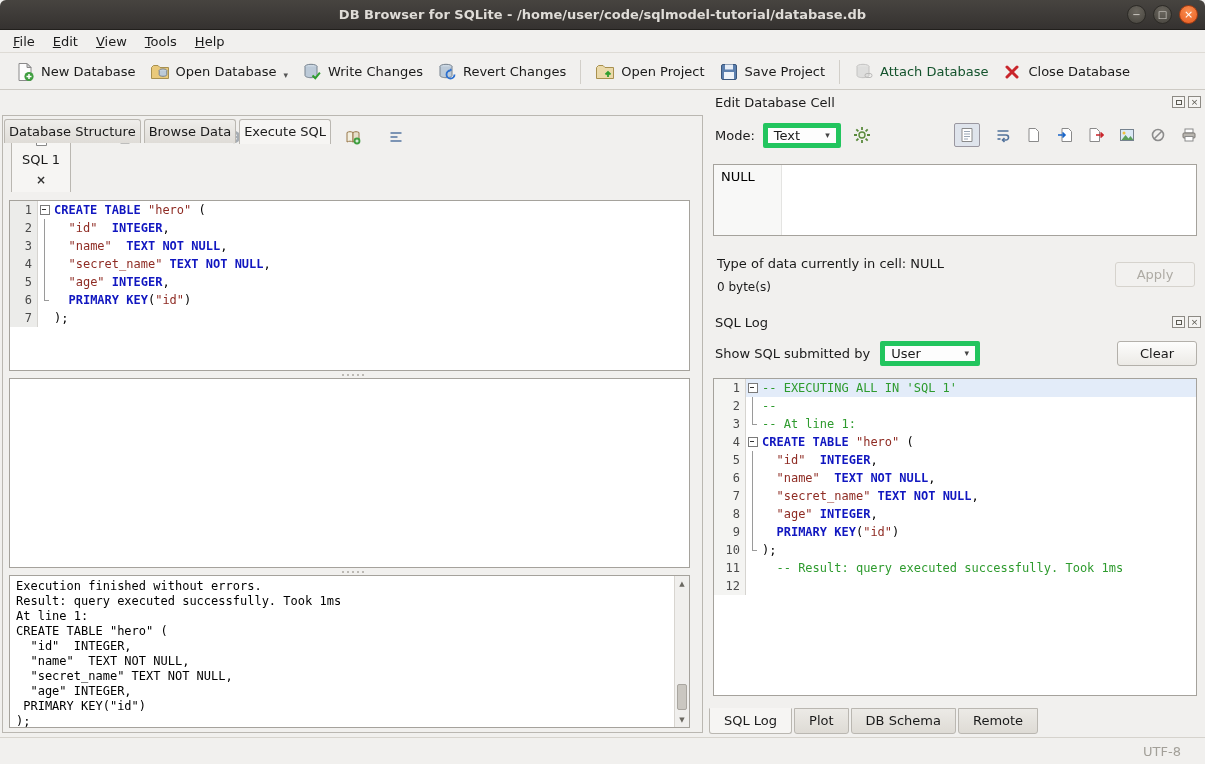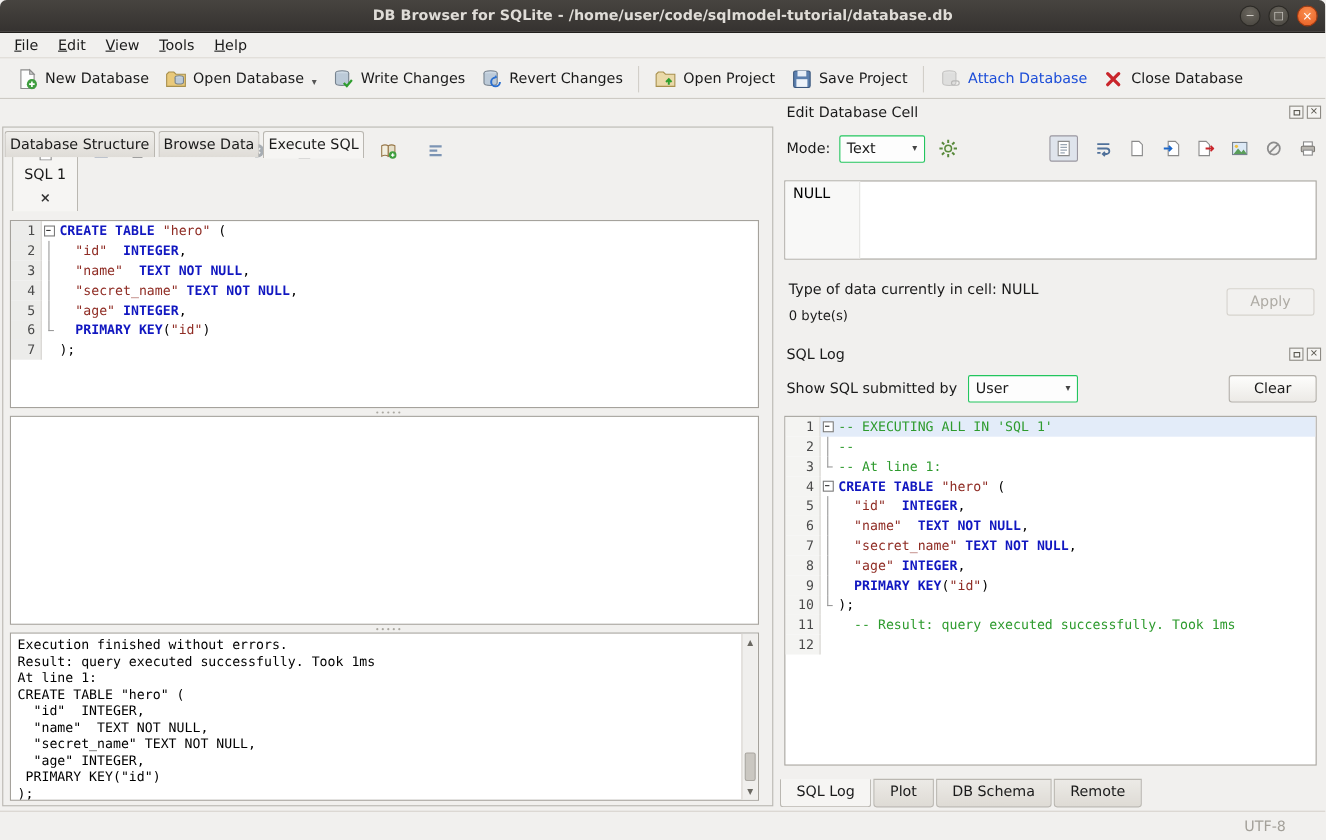--- a/index.html
+++ b/index.html
@@ -20,21 +20,21 @@
     border:1px solid #2c2a26;}
   .win-btn.close{background:radial-gradient(circle at 50% 32%,#fa8f50,#e75c21);color:#fff;border-color:#a33c12;font-size:11px;}
   
   .menubar{position:absolute;top:31px;left:0;right:0;height:22px;background:#f1f0ee;
     border-bottom:1px solid #dedbd5;display:flex;align-items:center;padding-left:4px;}
   .menu-item{padding:2px 9px;cursor:default;}
   
   .toolbar{position:absolute;top:54px;left:0;right:0;height:36px;background:#f1f0ee;
     border-bottom:1px solid #cdcac4;display:flex;align-items:center;padding-left:8px;}
   .tb-btn{display:flex;align-items:center;gap:6px;padding:4px 7px;border-radius:3px;white-space:nowrap;}
-  .tb-btn.disabled{color:#1d4ed8;}
+  .tb-btn.disabled{color:#14532d;}
   .tb-sep{width:1px;height:24px;background:#d2cfc9;margin:0 7px;}
   .dd{font-size:9px;color:#555;margin-left:1px;align-self:flex-end;padding-bottom:2px;}
   .ico{display:inline-block;vertical-align:middle;line-height:0;}
   
   .main-tabbar{position:absolute;left:4px;top:91px;display:flex;z-index:3;}
   .tab{height:24px;line-height:23px;padding:0 4px;background:linear-gradient(#efeeeb,#dfdcd7);
     border:1px solid #bab7b1;border-bottom:none;margin-right:3px;border-radius:3px 3px 0 0;margin-top:28px;}
   .tab.active{background:#f6f5f3;height:25px;}
   .left-frame{position:absolute;left:2px;top:115px;width:701px;height:618px;
     border:1px solid #bab7b1;background:#f1f0ee;}
@@ -79,21 +79,21 @@
     border:1px solid #a9a6a0;border-radius:2px;}
   
   .right-panel{position:absolute;left:707px;top:90px;right:0;bottom:27px;background:#f1f0ee;}
   .dock-header{position:absolute;left:4px;right:4px;height:20px;display:flex;align-items:center;}
   .dock-title{flex:1;padding-left:4px;}
   .mini{width:13px;height:12px;border:1px solid #8d8a84;background:#f5f4f2;display:flex;
     align-items:center;justify-content:center;font-size:9px;color:#5a5850;margin-left:3px;line-height:1;}
   .mini .sq{width:6px;height:5px;border:1px solid #5a5850;}
   .mode-row{position:absolute;left:8px;right:8px;top:30px;height:30px;display:flex;align-items:center;}
   .combo{display:flex;align-items:center;justify-content:space-between;background:#fdfdfd;
-    border:1px solid #22c55e;border-radius:2px;height:25px;padding:0 6px;}
+    border:5px solid #22c55e;border-radius:2px;height:25px;padding:0 6px;}
   .combo .arr{font-size:9px;color:#444;margin-left:8px;}
   .cell-tools{display:flex;align-items:center;gap:15px;margin-left:auto;}
   .tool-toggle{padding:3px 4px;border:1px solid #9a97a0;background:#dfe4ec;border-radius:2px;line-height:0;}
   .cell-box{position:absolute;left:6px;right:8px;top:74px;height:72px;background:#fff;border:1px solid #a5a29c;}
   .cell-gutter{position:absolute;left:0;top:0;bottom:0;width:68px;background:#f8f8f7;border-right:1px solid #e4e4e2;}
   .cell-null{position:absolute;left:7px;top:4px;color:#000;}
   .info-type{position:absolute;left:10px;top:166px;}
   .info-size{position:absolute;left:10px;top:190px;font-size:12px;}
   .btn{background:linear-gradient(#fdfdfc,#eceae6);border:1px solid #b3b0aa;border-radius:3px;
     padding:4px 0;width:80px;text-align:center;}
@@ -105,21 +105,21 @@
   .log2-box{position:absolute;left:6px;right:8px;top:288px;height:318px;background:#fff;
     border:1px solid #a5a29c;overflow:hidden;}
   .log2-box .ln{background:#f4f4f2;}
   .bottom-tabbar{position:absolute;left:2px;top:618px;height:26px;display:flex;}
   .btab{padding:4px 14px;background:linear-gradient(#eceae6,#dedbd5);border:1px solid #bab7b1;
     margin-right:2px;border-radius:0 0 3px 3px;}
   .btab.active{background:#f6f5f3;border-top-color:#f6f5f3;}
   
   .status-bar{position:absolute;left:0;right:0;bottom:0;height:27px;background:#f1f0ee;
     border-top:1px solid #d6d3cd;display:flex;align-items:center;}
-  .encoding{margin-left:auto;margin-right:36px;color:#a3a099;}
+  .encoding{margin-left:auto;margin-right:24px;color:#a3a099;}
   u{text-decoration:underline;}
 </style>
 </head>
 <body>
 
 <div class="titlebar">
   <span class="title-text">DB Browser for SQLite - /home/user/code/sqlmodel-tutorial/database.db</span>
   <div class="win-controls">
     <span class="win-btn">
         <span>−</span>

